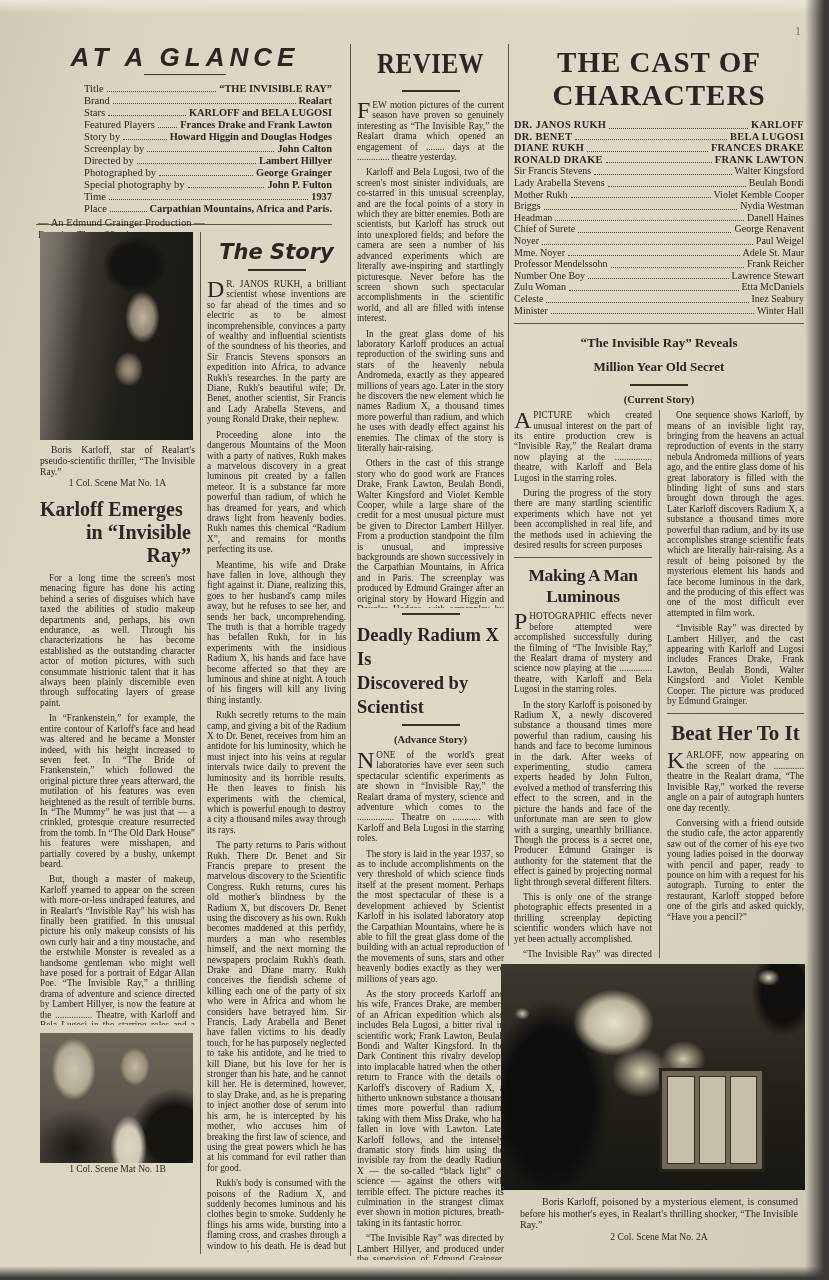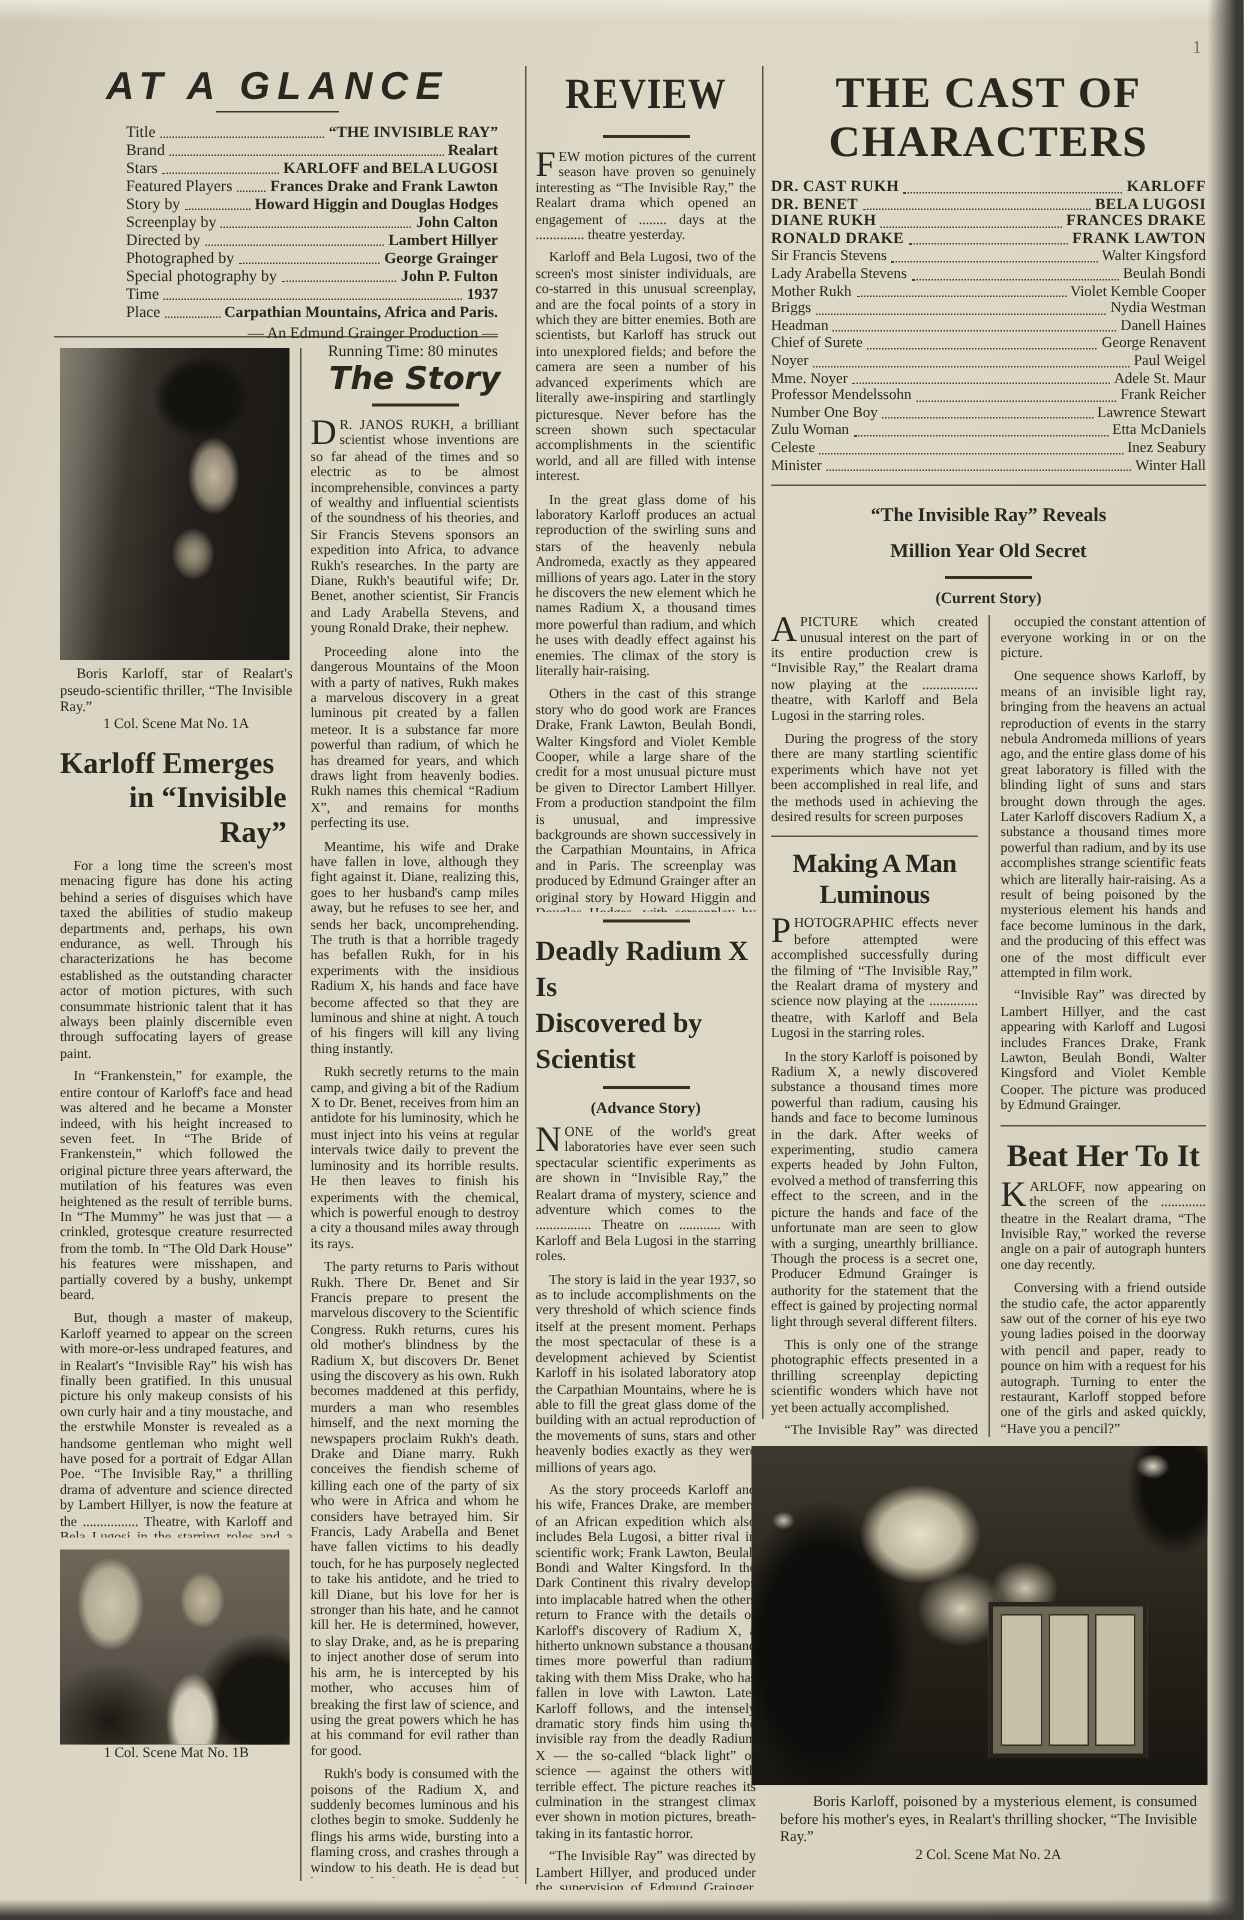--- a/index.html
+++ b/index.html
@@ -28,21 +28,21 @@
   .dropcap{float:left;font-size:24px;line-height:19px;padding:1px 2px 0 0;}
 
   
   #glance{position:absolute;left:38px;top:42px;width:294px;}
   .glance-title{margin:0;text-align:center;font-family:Liberation Sans, sans-serif;
     font-style:italic;font-weight:bold;font-size:26px;letter-spacing:5px;}
   .glance-title-rule{width:82px;border:none;border-top:1.5px solid #3b362c;margin:1px auto 8px;}
   .glance-row{display:flex;font-size:10.6px;line-height:11px;margin-bottom:1px;align-items:flex-end;margin-left:46px;}
   .leader{flex:1;border-bottom:1px dotted #4a4336;margin:0 3px 2px;min-width:8px;}
   .gv{font-weight:bold;white-space:nowrap;font-size:10.4px;}
-  .gcenter{text-align:right;font-size:10.6px;line-height:12px;margin-top:3px;}
+  .gcenter{text-align:left;font-size:10.6px;line-height:12px;margin-top:3px;}
 
   
   #colA{position:absolute;left:40px;top:232px;width:155px;}
   .photoA{width:153px;height:208px;
     background:
       radial-gradient(ellipse 42px 36px at 62% 16%, #14130f 0%, #14130f 55%, rgba(20,19,15,0) 78%),
       radial-gradient(ellipse 24px 36px at 67% 41%, #c0b59c 0%, #8d8371 48%, rgba(141,131,113,0) 72%),
       radial-gradient(ellipse 20px 24px at 58% 66%, #9a907c 0%, rgba(154,144,124,0) 72%),
       radial-gradient(ellipse 20px 24px at 58% 66%, rgba(160,150,130,.85) 0%, rgba(160,150,130,0) 72%),
       linear-gradient(97deg,#847e72 0%,#6f6a5f 12%,#3a362f 30%,#23201b 55%,#1a1814 100%);}
@@ -229,21 +229,21 @@
       <p class="bt">The story is laid in the year 1937, so as to include accomplishments on the very threshold of which science finds itself at the present moment. Perhaps the most spectacular of these is a development achieved by Scientist Karloff in his isolated laboratory atop the Carpathian Mountains, where he is able to fill the great glass dome of the building with an actual reproduction of the movements of suns, stars and other heavenly bodies exactly as they were millions of years ago.</p>
         <p class="bt">As the story proceeds Karloff and his wife, Frances Drake, are members of an African expedition which also includes Bela Lugosi, a bitter rival in scientific work; Frank Lawton, Beulah Bondi and Walter Kingsford. In the Dark Continent this rivalry develops into implacable hatred when the others return to France with the details of Karloff's discovery of Radium X, a hitherto unknown substance a thousand times more powerful than radium, taking with them Miss Drake, who has fallen in love with Lawton. Later Karloff follows, and the intensely dramatic story finds him using the invisible ray from the deadly Radium X — the so-called “black light” of science — against the others with terrible effect. The picture reaches its culmination in the strangest climax ever shown in motion pictures, breath-taking in its fantastic horror.</p>
         <p class="bt">“The Invisible Ray” was directed by Lambert Hillyer, and produced under the supervision of Edmund Grainger. The original story was written by Howard Higgin and Douglas Hodges, with screenplay by John Colton.</p>
     </div>
   </section>
 
   <section id="rightcol">
     <h2 class="cast-title">THE CAST OF CHARACTERS</h2>
     <div class="cast-rows">
       <div class="cast-row lead-row">
-          <span>DR. CAST RUKH</span>
+          <span>DR. JANOS RUKH</span>
           <span class="leader"></span>
           <span>KARLOFF</span>
         </div>
         <div class="cast-row lead-row">
           <span>DR. BENET</span>
           <span class="leader"></span>
           <span>BELA LUGOSI</span>
         </div>
         <div class="cast-row lead-row">
           <span>DIANE RUKH</span>
@@ -335,21 +335,20 @@
         <p class="bt lead"><span class="dropcap">A</span><span>PICTURE which created unusual interest on the part of its entire production crew is “Invisible Ray,” the Realart drama now playing at the ................ theatre, with Karloff and Bela Lugosi in the starring roles.</span></p>
         <p class="bt">During the progress of the story there are many startling scientific experiments which have not yet been accomplished in real life, and the methods used in achieving the desired results for screen purposes</p>
         <hr class="flowrule">
         <h3 class="lum-title">Making A Man Luminous</h3>
         <p class="bt lead"><span class="dropcap">P</span><span>HOTOGRAPHIC effects never before attempted were accomplished successfully during the filming of “The Invisible Ray,” the Realart drama of mystery and science now playing at the .............. theatre, with Karloff and Bela Lugosi in the starring roles.</span></p>
         <p class="bt">In the story Karloff is poisoned by Radium X, a newly discovered substance a thousand times more powerful than radium, causing his hands and face to become luminous in the dark. After weeks of experimenting, studio camera experts headed by John Fulton, evolved a method of transferring this effect to the screen, and in the picture the hands and face of the unfortunate man are seen to glow with a surging, unearthly brilliance. Though the process is a secret one, Producer Edmund Grainger is authority for the statement that the effect is gained by projecting normal light through several different filters.</p>
           <p class="bt">This is only one of the strange photographic effects presented in a thrilling screenplay depicting scientific wonders which have not yet been actually accomplished.</p>
           <p class="bt">“The Invisible Ray” was directed by Lambert Hillyer, and the cast supporting Karloff and Lugosi includes Frances Drake, Frank Lawton, Beulah Bondi, Walter Kingsford and Violet Kemble Cooper. The original story was written by Howard Higgin and Douglas Hodges, with screenplay by John Colton.</p>
       </div>
       <div class="subcol c2">
-        <p class="bt">occupied the constant attention of everyone working in or on the picture.</p>
           <p class="bt">One sequence shows Karloff, by means of an invisible light ray, bringing from the heavens an actual reproduction of events in the starry nebula Andromeda millions of years ago, and the entire glass dome of his great laboratory is filled with the blinding light of suns and stars brought down through the ages. Later Karloff discovers Radium X, a substance a thousand times more powerful than radium, and by its use accomplishes strange scientific feats which are literally hair-raising. As a result of being poisoned by the mysterious element his hands and face become luminous in the dark, and the producing of this effect was one of the most difficult ever attempted in film work.</p>
           <p class="bt">“Invisible Ray” was directed by Lambert Hillyer, and the cast appearing with Karloff and Lugosi includes Frances Drake, Frank Lawton, Beulah Bondi, Walter Kingsford and Violet Kemble Cooper. The picture was produced by Edmund Grainger.</p>
         <hr class="flowrule">
         <h3 class="beat-title">Beat Her To It</h3>
         <p class="bt lead"><span class="dropcap">K</span><span>ARLOFF, now appearing on the screen of the ............. theatre in the Realart drama, “The Invisible Ray,” worked the reverse angle on a pair of autograph hunters one day recently.</span></p>
         <p class="bt">Conversing with a friend outside the studio cafe, the actor apparently saw out of the corner of his eye two young ladies poised in the doorway with pencil and paper, ready to pounce on him with a request for his autograph. Turning to enter the restaurant, Karloff stopped before one of the girls and asked quickly, “Have you a pencil?”</p>
       </div>
     </div>
 
     <div class="photoC">

